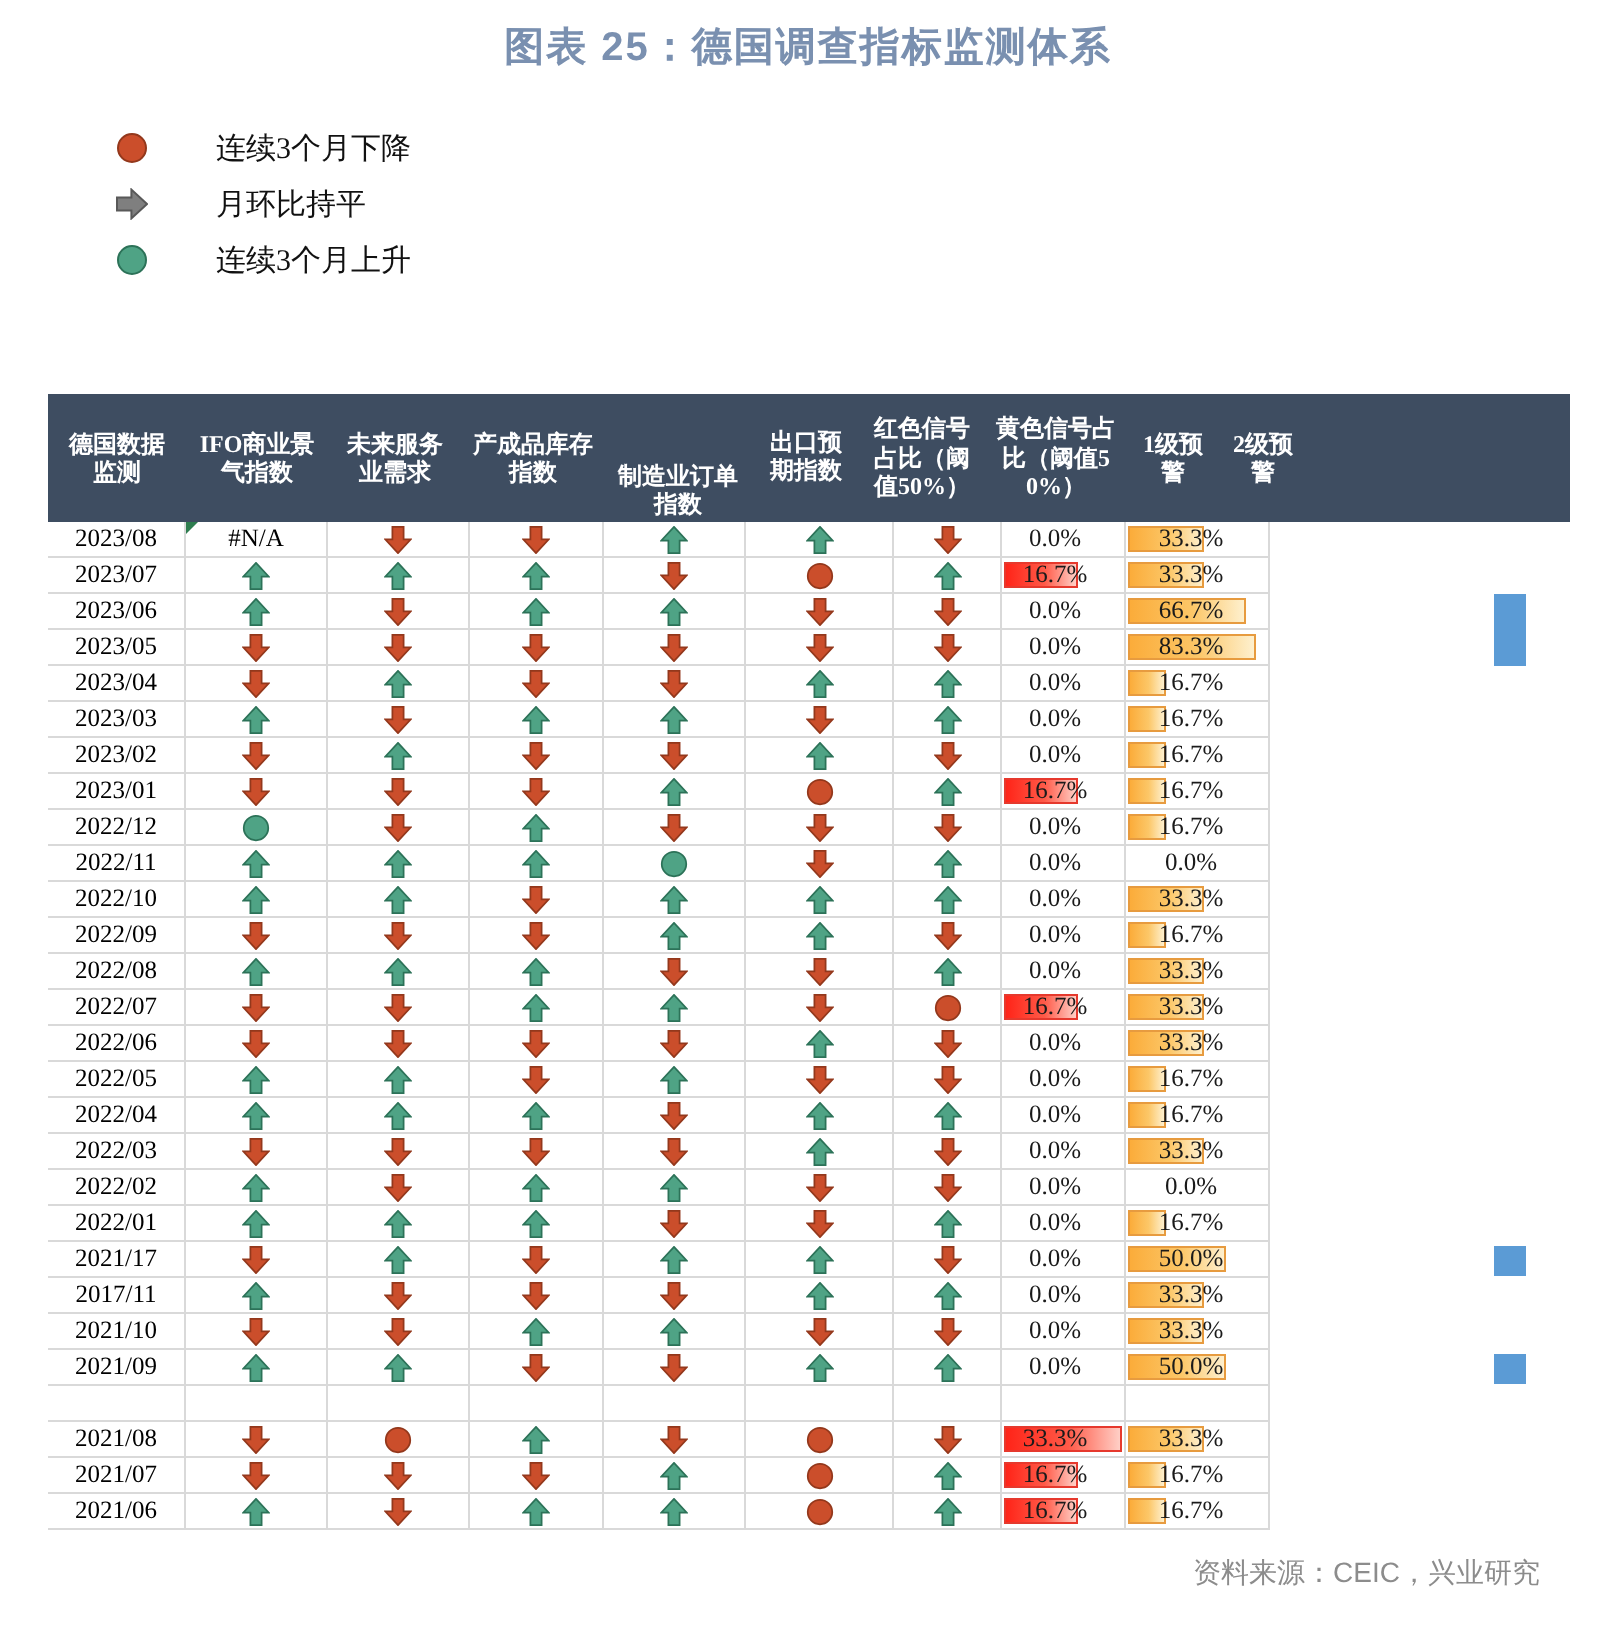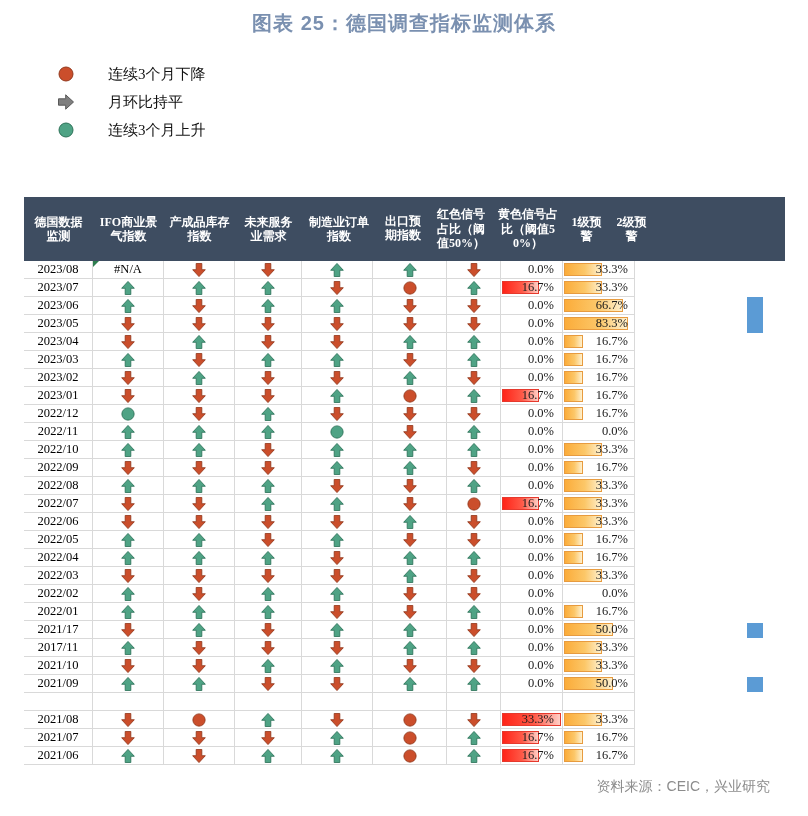--- a/index.html
+++ b/index.html
@@ -16,21 +16,21 @@
   .hdr{display:flex;background:#3E4D61;height:64px;}
   .hdr-cell{box-sizing:border-box;height:64px;display:flex;align-items:center;justify-content:center;
         text-align:center;color:#fff;font-weight:bold;font-size:12px;line-height:1.2;
         word-break:break-all;padding:1px 5px;}
   .row{display:flex;height:18px;}
   .cell{box-sizing:border-box;height:18px;position:relative;display:flex;align-items:center;
         justify-content:center;border-bottom:1px solid #D9D9D9;border-right:1px solid #D9D9D9;
         background:#fff;overflow:visible;}
   .warn-cell{border:none;background:#fff;}
   .date-cell{color:#000;}
-  .pct-text{position:relative;z-index:2;width:100%;text-align:right;padding-right:8px;box-sizing:border-box;}
+  .pct-text{position:relative;z-index:2;width:100%;text-align:center;padding-right:8px;box-sizing:border-box;}
   .bar{position:absolute;left:1px;top:2px;bottom:2px;z-index:1;box-sizing:border-box;}
   .bar-red{background:linear-gradient(90deg,#FF2418 0%,#FF5A48 55%,#FFCFC6 100%);border:1px solid #E6392D;}
   .bar-yellow{background:linear-gradient(90deg,#FBAC3A 0%,#FCC768 55%,#FEF0CE 100%);border:1px solid #E79B3F;}
   .sq{background:#5B9BD5;}
   .sq-single{width:16px;height:15px;}
   .sq-merged{width:16px;height:18px;}
   .na-text{font-size:12.5px;color:#000;}
   .na-tri{position:absolute;left:0;top:0;width:0;height:0;
         border-top:6px solid #2E7D4F;border-right:6px solid transparent;}
   .source{position:absolute;top:778px;right:38px;font-family:"Liberation Sans",sans-serif;
@@ -66,23 +66,23 @@
           </svg>
         </span>
         <span class="legend-label">连续3个月上升</span>
       </div>
     </div>
 
   <div class="table">
     <div class="hdr" id="hdr" style="background: rgb(62, 77, 97);">
         <div class="hdr-cell" style="width: 69px;">德国数据监测</div>
         <div class="hdr-cell" style="width: 71px;">IFO商业景气指数</div>
+        <div class="hdr-cell" style="width: 67px;">未来服务业需求</div>
         <div class="hdr-cell" style="width: 71px;">产成品库存指数</div>
-        <div class="hdr-cell" style="width: 67px;">未来服务业需求</div>
-        <div class="hdr-cell" style="width: 74px;">制造业订单指数</div>
+        <div class="hdr-cell" style="width: 74px; margin-top: 16px;">制造业订单指数</div>
         <div class="hdr-cell" style="width: 54px; font-family: Liberation Mono, monospace;">出口预期指数</div>
         <div class="hdr-cell" style="width: 62px;">红色信号占比（阈值50%）</div>
         <div class="hdr-cell" style="width: 72px;">黄色信号占比（阈值50%）</div>
         <div class="hdr-cell" style="width: 45px;">1级预警</div>
         <div class="hdr-cell" style="width: 45px;">2级预警</div>
       </div>
     <div id="body">
         <div class="row">
           <div class="cell date-cell" style="width: 69px;">2023/08</div>
           <div class="cell" style="width: 71px;">

